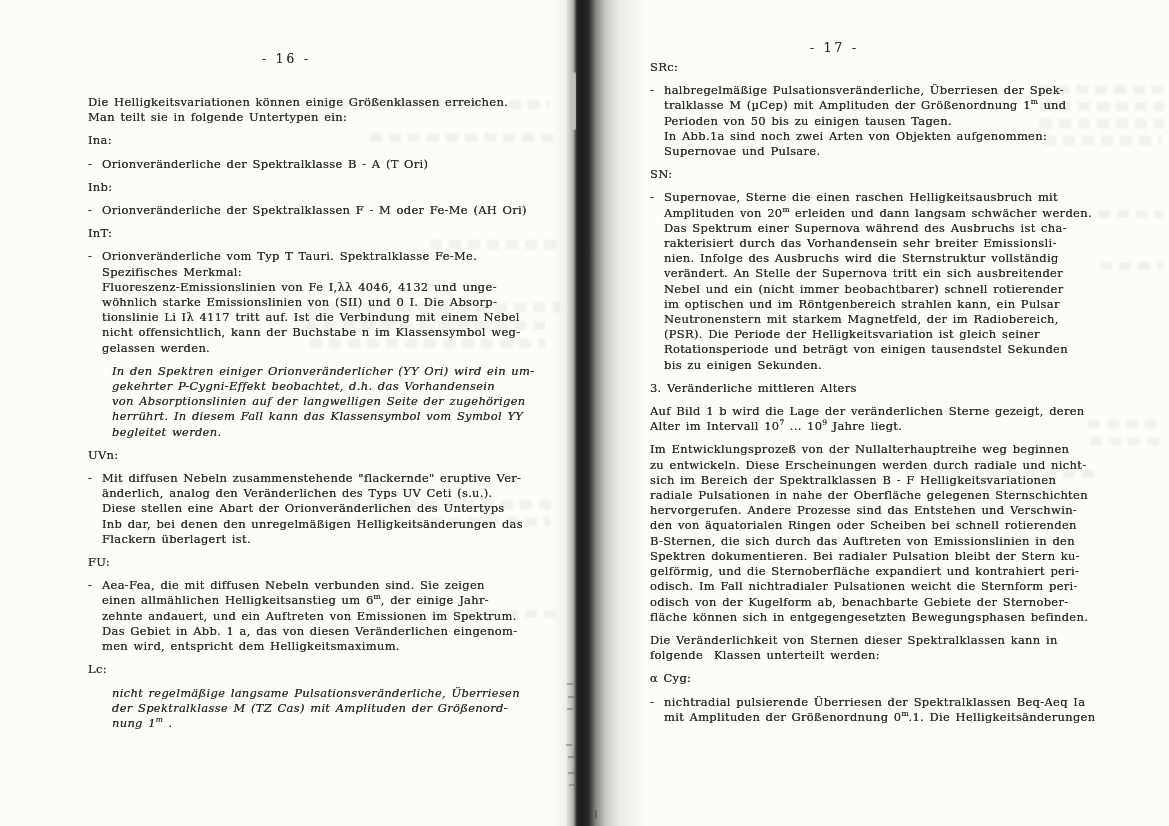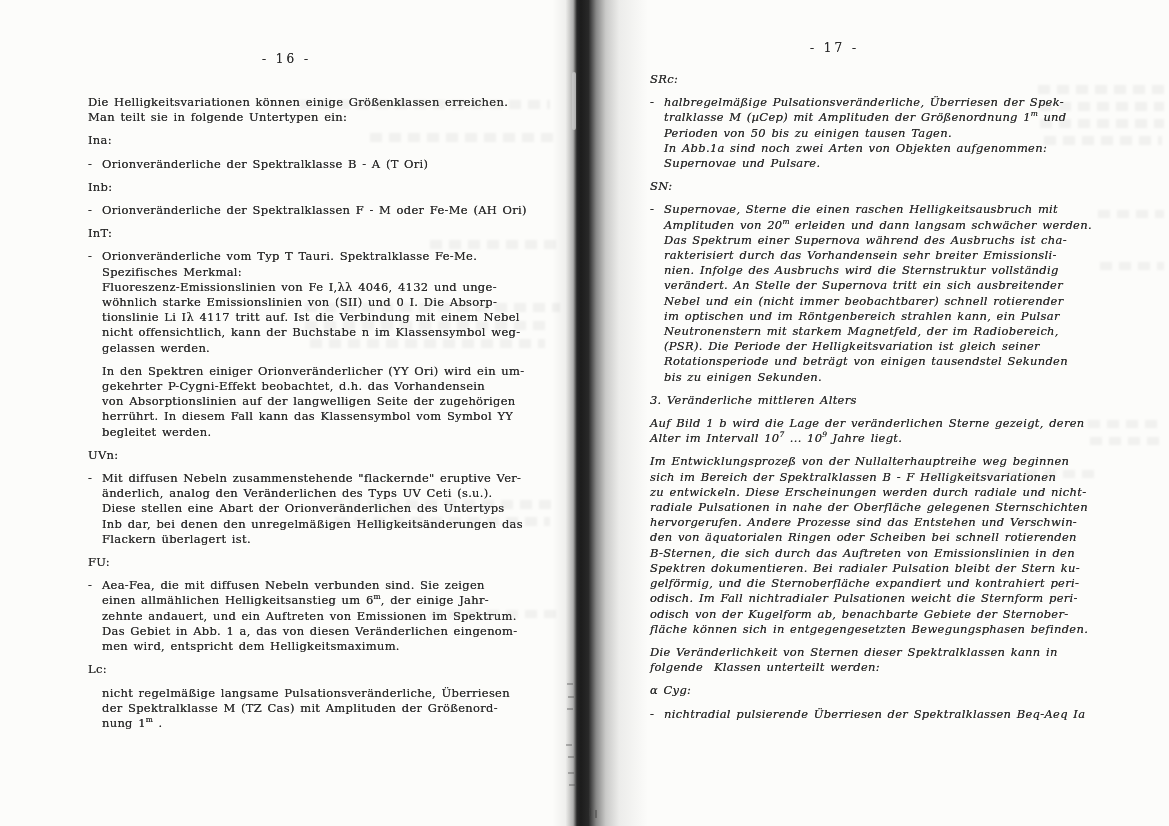--- a/index.html
+++ b/index.html
@@ -32,21 +32,21 @@
     word-spacing:1.5px;
     white-space:pre;
     text-shadow:0 0 .55px rgba(43,43,43,.85);
   }
   .block.bullet{display:flex;}
   .block.bullet .dash{
     flex:none;width:14px;
     font-size:11.5px;line-height:15.2px;
     text-shadow:0 0 .55px rgba(43,43,43,.85);
   }
-  .block.indent{margin-left:14px;}
+  .block.indent{margin-left:24px;font-style:italic;}
   sup{
     font-size:7.5px;
     letter-spacing:0;
     vertical-align:super;
     line-height:0;
   }
   
   .gutter{
     position:absolute;top:0;left:552px;width:96px;height:826px;
     background:linear-gradient(90deg,
@@ -163,21 +163,21 @@
       </div>
       <div class="block indent">
         <div class="line">nicht regelmäßige langsame Pulsationsveränderliche, Überriesen</div>
         <div class="line">der Spektralklasse M (TZ Cas) mit Amplituden der Größenord-</div>
         <div class="line">nung 1<sup>m</sup> .</div>
       </div>
     </div>
 </div>
 
 <div class="pagenum" style="left:810px;top:41px;">- 17 -</div>
-<div class="page" style="left:650px;top:72px;width:480px;font-style:italic;">
+<div class="page" style="left:650px;top:60px;width:480px;">
   <div class="pagebody">
       <div class="block head">
         <div class="line">SRc:</div>
       </div>
       <div class="block bullet">
         <span class="dash">-</span>
         <div>
           <div class="line">halbregelmäßige Pulsationsveränderliche, Überriesen der Spek-</div>
           <div class="line">tralklasse M (µCep) mit Amplituden der Größenordnung 1<sup>m</sup> und</div>
           <div class="line">Perioden von 50 bis zu einigen tausen Tagen.</div>
@@ -207,22 +207,22 @@
       </div>
       <div class="block head">
         <div class="line">3. Veränderliche mittleren Alters</div>
       </div>
       <div class="block para">
         <div class="line">Auf Bild 1 b wird die Lage der veränderlichen Sterne gezeigt, deren</div>
         <div class="line">Alter im Intervall 10<sup>7</sup> ... 10<sup>9</sup> Jahre liegt.</div>
       </div>
       <div class="block para">
         <div class="line">Im Entwicklungsprozeß von der Nullalterhauptreihe weg beginnen</div>
+        <div class="line">zu entwickeln. Diese Erscheinungen werden durch radiale und nicht-</div>
         <div class="line">sich im Bereich der Spektralklassen B - F Helligkeitsvariationen</div>
-        <div class="line">zu entwickeln. Diese Erscheinungen werden durch radiale und nicht-</div>
         <div class="line">radiale Pulsationen in nahe der Oberfläche gelegenen Sternschichten</div>
         <div class="line">hervorgerufen. Andere Prozesse sind das Entstehen und Verschwin-</div>
         <div class="line">den von äquatorialen Ringen oder Scheiben bei schnell rotierenden</div>
         <div class="line">B-Sternen, die sich durch das Auftreten von Emissionslinien in den</div>
         <div class="line">Spektren dokumentieren. Bei radialer Pulsation bleibt der Stern ku-</div>
         <div class="line">gelförmig, und die Sternoberfläche expandiert und kontrahiert peri-</div>
         <div class="line">odisch. Im Fall nichtradialer Pulsationen weicht die Sternform peri-</div>
         <div class="line">odisch von der Kugelform ab, benachbarte Gebiete der Sternober-</div>
         <div class="line">fläche können sich in entgegengesetzten Bewegungsphasen befinden.</div>
       </div>
@@ -230,20 +230,21 @@
         <div class="line">Die Veränderlichkeit von Sternen dieser Spektralklassen kann in</div>
         <div class="line">folgende  Klassen unterteilt werden:</div>
       </div>
       <div class="block head">
         <div class="line">α Cyg:</div>
       </div>
       <div class="block bullet">
         <span class="dash">-</span>
         <div>
           <div class="line">nichtradial pulsierende Überriesen der Spektralklassen Beq-Aeq Ia</div>
+          <div class="line">mit Amplituden der Größenordnung 0<sup>m</sup>.1. Die Helligkeitsänderungen</div>
         </div>
       </div>
     </div>
 </div>
 
 <div class="gutter"></div>
 <div class="gutter-highlight"></div>
 
 <div class="tick" style="left:567px;top:683px;"></div>
 <div class="tick" style="left:568px;top:696px;"></div>

